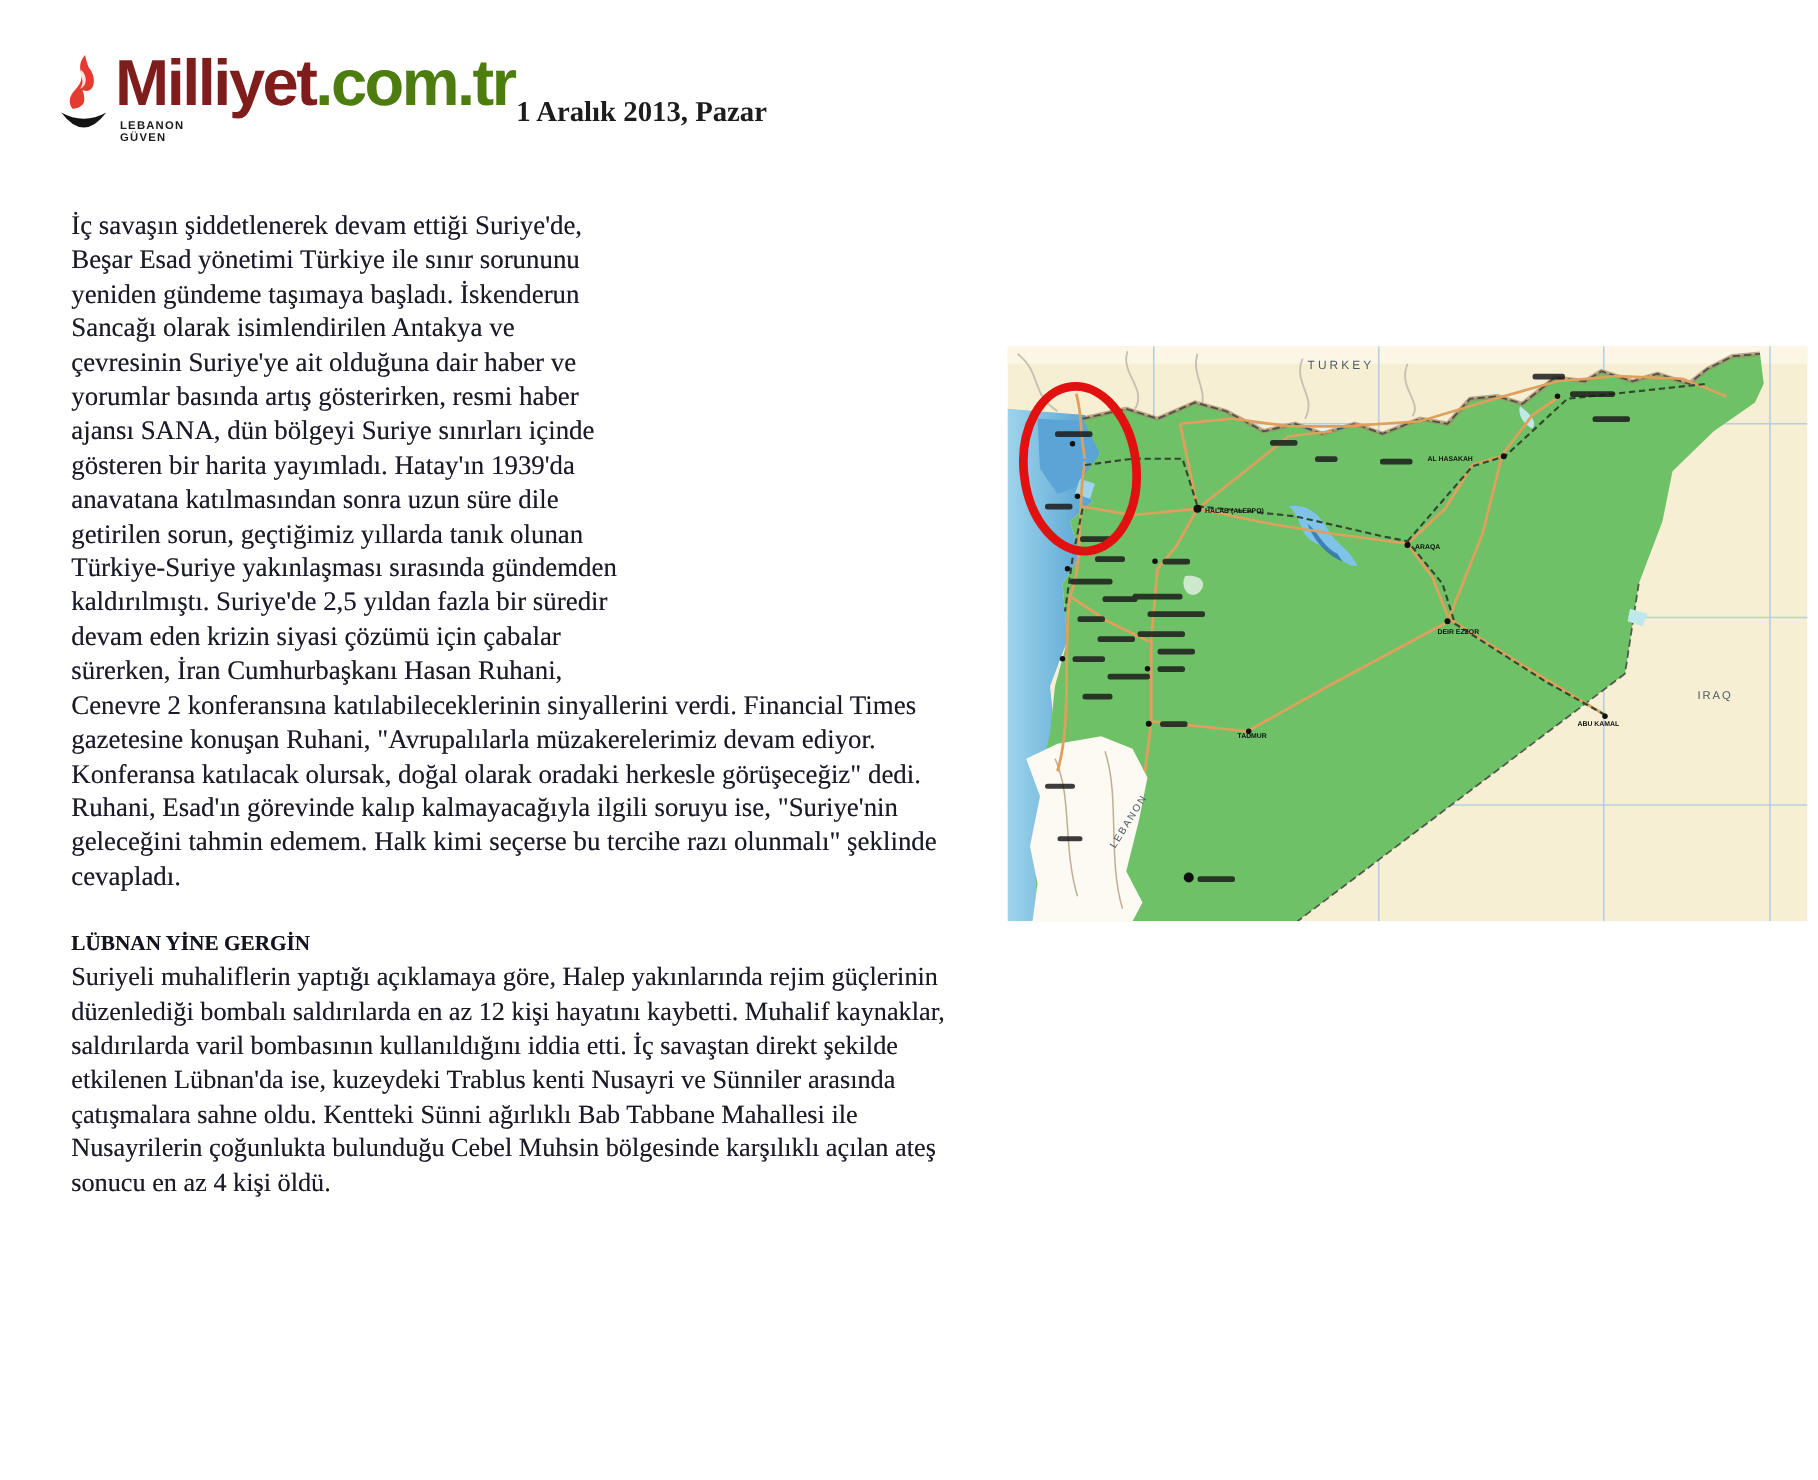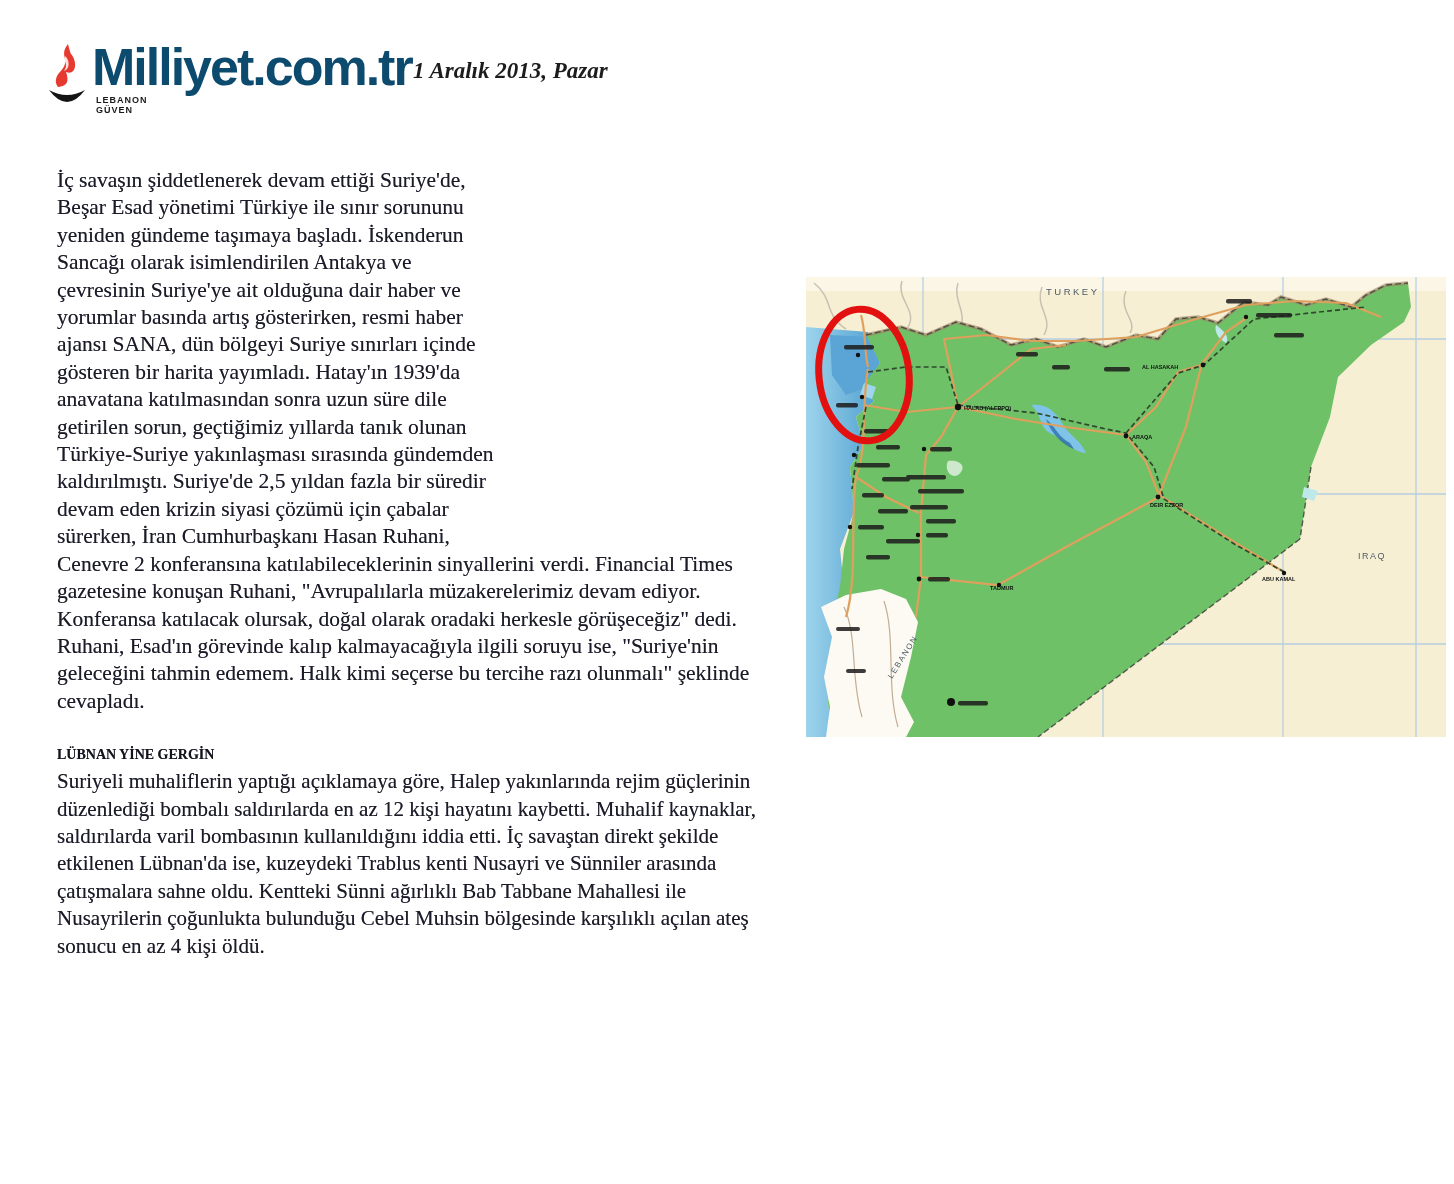--- a/index.html
+++ b/index.html
@@ -5,36 +5,36 @@
   html,body{margin:0;padding:0;background:#ffffff;}
   .page{position:relative;width:1454px;height:1184px;background:#ffffff;overflow:hidden;
         font-family:"Liberation Serif",serif;color:#1b1b28;}
 
   
   .masthead{position:absolute;left:46px;top:38px;height:70px;}
   .flame{position:absolute;left:0;top:4px;}
   .brandline{position:absolute;left:46px;top:0;white-space:nowrap;
              font-family:"Liberation Sans",sans-serif;font-weight:bold;
              font-size:52px;letter-spacing:-2px;line-height:58px;}
-  .brand-red{color:#0c4a6e;}
-  .brand-black{color:#0c4a6e;}
+  .brand-red{color:#7f1d1d;}
+  .brand-black{color:#4d7c0f;}
   .tagline{position:absolute;left:50px;top:57px;font-family:"Liberation Sans",sans-serif;
            font-weight:bold;font-size:9px;letter-spacing:1px;color:#1a1a1a;}
-  .dateline{position:absolute;left:367px;top:20px;font-family:"Liberation Serif",serif;
-            font-style:italic;font-weight:600;font-size:23px;color:#1c1c1c;white-space:nowrap;text-align:right;}
+  .dateline{position:absolute;left:367px;top:39px;font-family:"Liberation Serif",serif;
+            font-weight:600;font-size:23px;color:#1c1c1c;white-space:nowrap;text-align:right;}
 
   
   .article{position:absolute;left:57px;top:150px;width:880px;}
   .headline{margin:0;font-family:"Liberation Sans",sans-serif;font-weight:bold;
             font-size:34px;line-height:38px;color:#e85550;letter-spacing:-0.5px;white-space:nowrap;}
   .lead{margin:27px 0 0 0;width:540px;font-weight:bold;font-size:21.5px;line-height:26.3px;
         color:#14141e;white-space:pre-line;}
   .body-narrow{margin:17px 0 0 0;width:620px;font-size:21.5px;line-height:27.4px;white-space:pre-line;}
   .body-wide{margin:0;width:870px;font-size:21.5px;line-height:27.4px;white-space:pre-line;}
-  .subhead{margin:26px 0 0 0;font-size:14px;line-height:27px;font-weight:bold;color:#14141e;}
+  .subhead{margin:26px 0 0 0;font-size:17px;line-height:27px;font-weight:bold;color:#14141e;}
   .body-lebanon{margin:0;width:870px;font-size:21px;line-height:27.4px;white-space:pre-line;}
   .article p, .article h1, .article h2{text-shadow:0 0 .4px rgba(20,20,40,.55);}
 
   
   .mapwrap{position:absolute;left:806px;top:277px;width:640px;height:432px;}
   .mapwrap svg{display:block;filter:blur(.3px);}
   .country-label{font-family:"Liberation Sans",sans-serif;fill:#4d5a66;}
   .city-label{font-family:"Liberation Sans",sans-serif;font-weight:bold;fill:#101010;}
 </style>
 </head>

